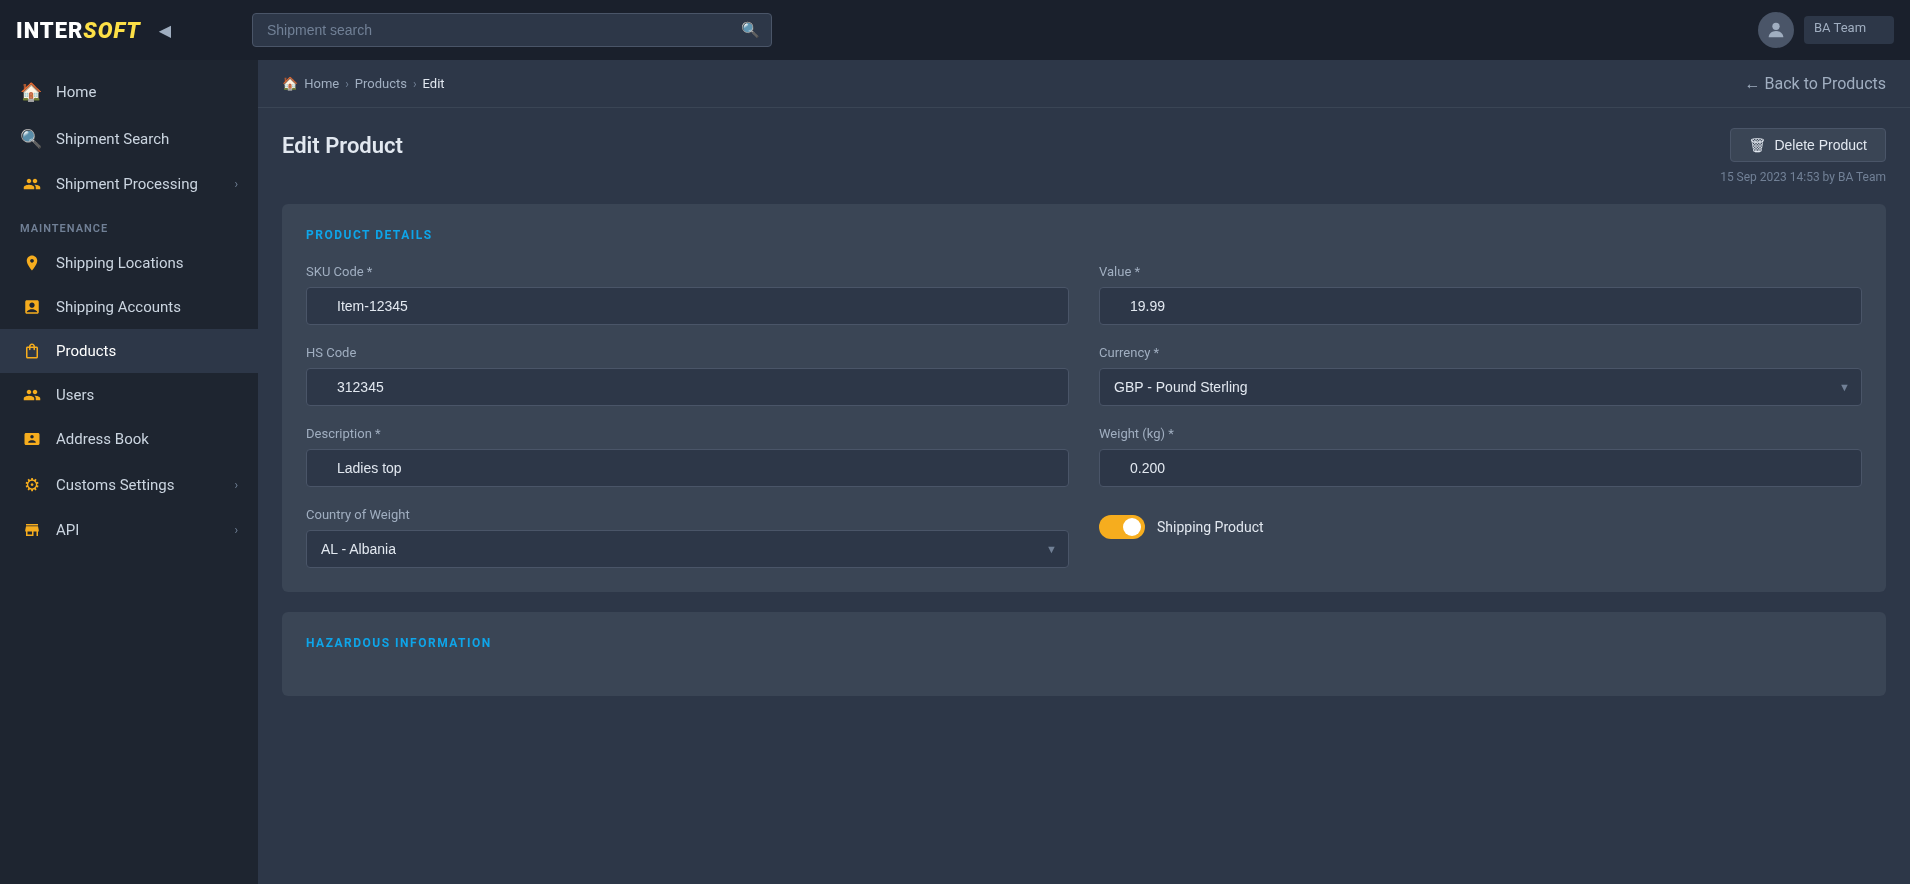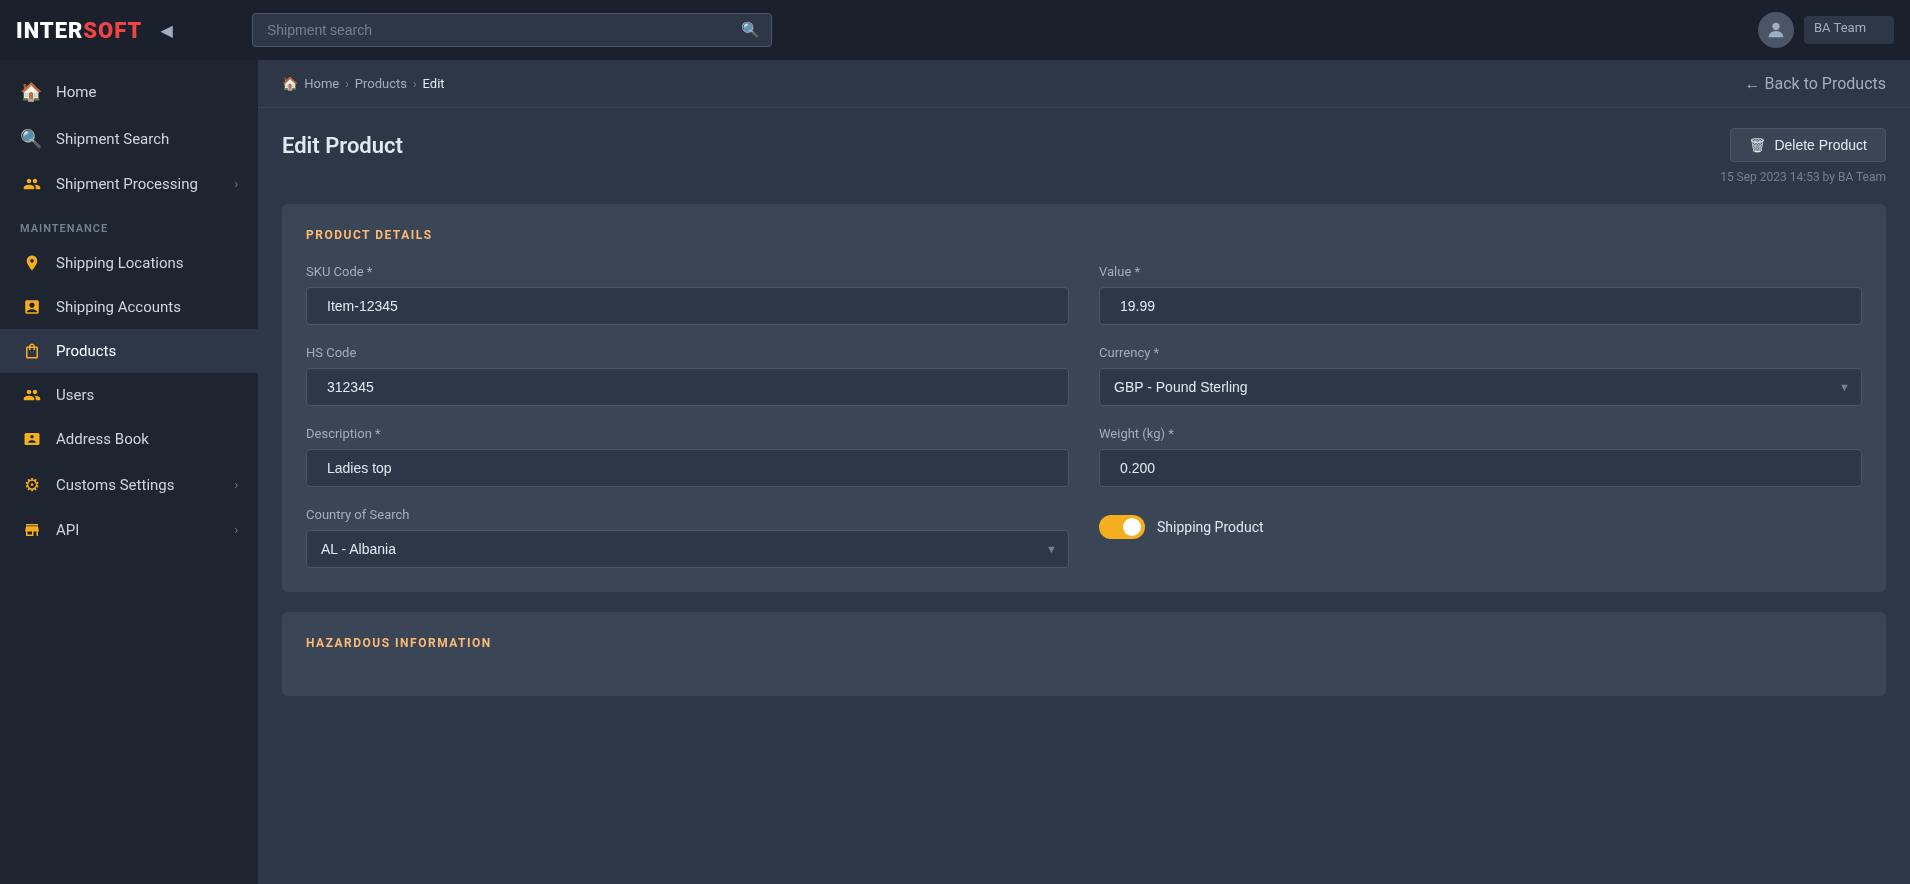--- a/index.html
+++ b/index.html
@@ -28,21 +28,21 @@
       align-items: center;
       gap: 10px;
       min-width: 220px;
     }
     .logo-text {
       font-size: 22px;
       font-weight: 900;
       letter-spacing: 1px;
     }
     .logo-inter { color: #ffffff; }
-    .logo-soft { color: #ef4444; }
+    .logo-soft { color: #fde047; font-style: italic; }
     .collapse-btn {
       background: none;
       border: none;
       color: #a0aec0;
       font-size: 16px;
       cursor: pointer;
       padding: 4px 8px;
     }
     .search-bar {
       flex: 1;
@@ -232,21 +232,21 @@
     
     .card {
       background: #3a4555;
       border-radius: 6px;
       padding: 24px;
       margin-bottom: 20px;
     }
     .section-title {
       font-size: 12px;
       font-weight: 700;
-      color: #fdba74;
+      color: #0ea5e9;
       letter-spacing: 1.5px;
       text-transform: uppercase;
       margin-bottom: 22px;
     }
 
     
     .form-grid {
       display: grid;
       grid-template-columns: 1fr 1fr;
       gap: 20px 30px;
@@ -259,21 +259,21 @@
     .form-label {
       font-size: 13px;
       color: #a0aec0;
       font-weight: 400;
     }
     .form-input {
       background: #2d3748;
       border: 1px solid #4a5568;
       border-radius: 4px;
       color: #e2e8f0;
-      padding: 10px 20px;
+      padding: 10px 30px;
       font-size: 14px;
       outline: none;
       width: 100%;
     }
     .form-select {
       background: #2d3748;
       border: 1px solid #4a5568;
       border-radius: 4px;
       color: #e2e8f0;
       padding: 10px 14px;
@@ -519,21 +519,21 @@
             <label class="form-label">Description *</label>
             <input class="form-input" type="text" value="Ladies top" style="">
           </div>
 
           <div class="form-group">
             <label class="form-label">Weight (kg) *</label>
             <input class="form-input" type="text" value="0.200" style="">
           </div>
 
           <div class="form-group">
-            <label class="form-label">Country of Search</label>
+            <label class="form-label">Country of Weight</label>
             <div class="select-wrapper">
               <select class="form-select">
                 <option>AL - Albania</option>
                 <option>US - United States</option>
                 <option>GB - United Kingdom</option>
                 <option>DE - Germany</option>
               </select>
             </div>
           </div>
 

